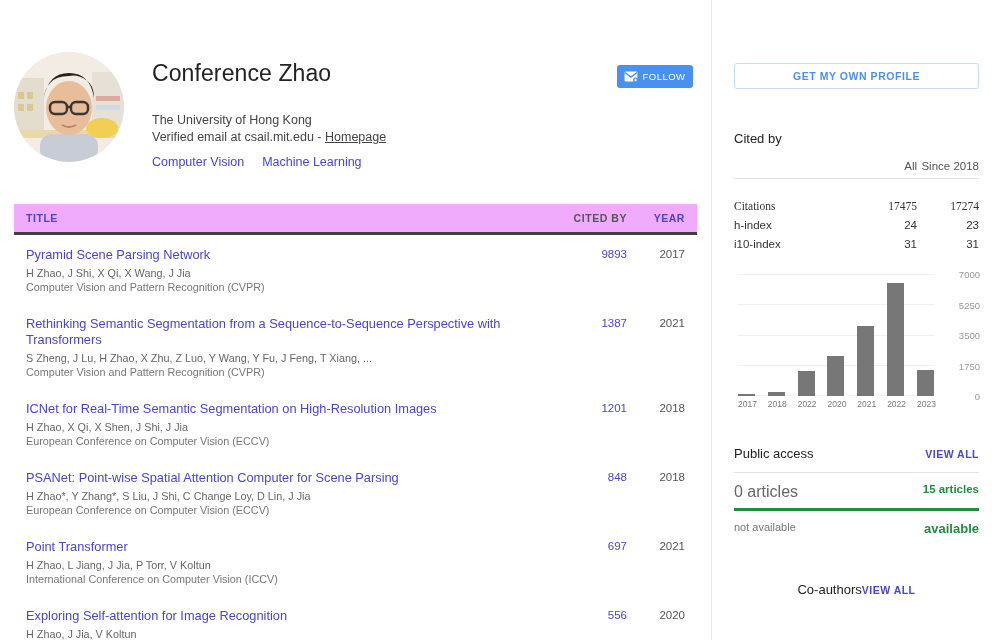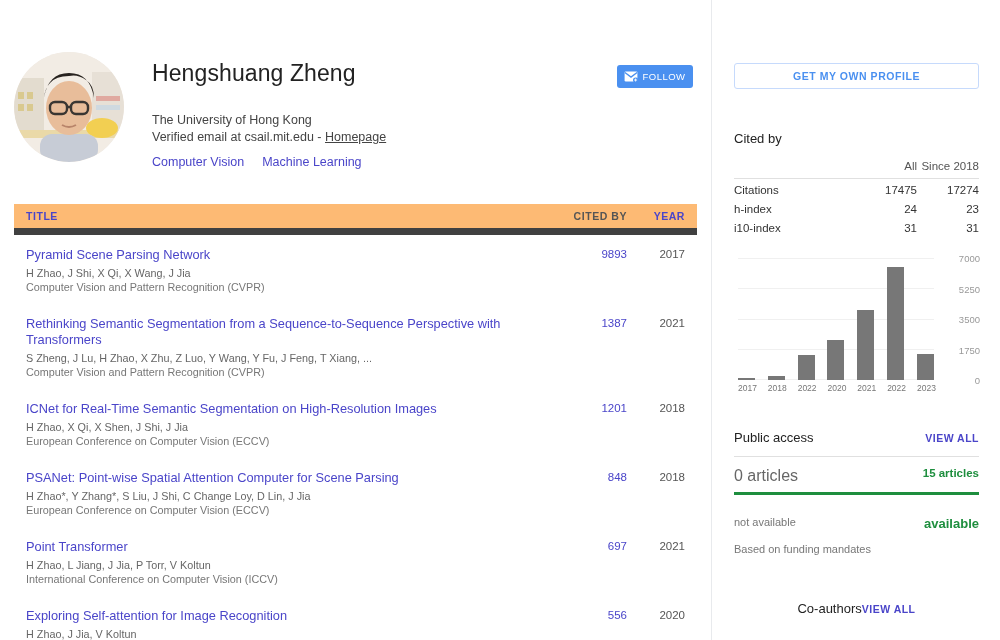--- a/index.html
+++ b/index.html
@@ -46,23 +46,23 @@
     gap: 4px; cursor: pointer; border: none;
   }
   .follow-btn .lbl {
     font-size: 9.5px; color: #ffffff; letter-spacing: .5px; font-weight: 500;
   }
   .follow-btn svg { display: block; }
 
   
   .table-wrap { margin-top: 33px; padding: 0 14px; }
   .thead {
-    background: #fdba74; height: 31px;
+    background: #f0abfc; height: 31px;
     display: flex; align-items: center;
-    border-bottom: 7px solid #404040;
+    border-bottom: 3px solid #404040;
     padding: 0 12px;
   }
   .th { font-size: 10.5px; letter-spacing: .55px; font-weight: 700; }
   .th-title { flex: 1; color: #4a45c9; }
   .th-cited { width: 92px; text-align: right; color: #555; }
   .th-year  { width: 58px; text-align: right; color: #4a45c9; }
 
   .row { display: flex; padding: 12px 12px 10px 12px; align-items: flex-start; }
   .row .c-title { flex: 1; padding-right: 16px; }
   .art-title {
@@ -91,21 +91,21 @@
 
   .sect-title { font-size: 13px; color: #222; font-weight: 400; }
   .cited-by-hdr { margin-top: 42px; }
 
   .metrics { width: 245px; margin-top: 14px; border-collapse: collapse; }
   .metrics th, .metrics td { font-size: 11.5px; font-weight: 400; padding: 0; }
   .metrics thead th { padding-bottom: 6px; color: #555; }
   .metrics thead th.m-lab { text-align: left; }
   .metrics thead th.m-num { text-align: right; width: 62px; }
   .metrics tbody tr td { padding-top: 4px; color: #333; line-height: 15px; }
-  .metrics tbody tr:first-child td { padding-top: 4px; }
+  .metrics tbody tr:first-child td { padding-top: 20px; font-family: Liberation Serif, serif; }
   .metrics td.m-lab { text-align: left; }
   .metrics td.m-num { text-align: right; }
   .metrics thead { border-bottom: 1px solid #e0e0e0; }
   .metrics thead th { border-bottom: 1px solid #e0e0e0; }
 
   
   .chart { position: relative; width: 245px; height: 150px; margin-top: 16px; }
   .chart .plot { position: absolute; left: 4px; top: 6px; width: 196px; height: 122px; }
   .gridline { position: absolute; left: 0; width: 196px; height: 1px; background: #f0f0f0; }
   .bars { position: absolute; left: 0; bottom: 0; width: 196px; height: 122px;
@@ -123,21 +123,21 @@
             justify-content: space-between; width: 245px; }
   .view-all { font-size: 10.5px; color: #4a45c9; letter-spacing: .5px;
               font-weight: 600; text-decoration: none; cursor: pointer; }
   .pa-rule { width: 245px; height: 1px; background: #e0e0e0; margin-top: 11px; }
   .pa-row { width: 245px; display: flex; justify-content: space-between;
             margin-top: 10px; }
   .pa-left  { font-size: 16px; color: #666; }
   .pa-right { font-size: 11.5px; color: #1e8e3e; font-weight: 700; }
   .pa-bar { width: 245px; height: 3px; background: #1e8e3e; margin-top: 7px; }
   .pa-row2 { width: 245px; display: flex; justify-content: space-between;
-             margin-top: 21px; }
+             margin-top: 10px; }
   .pa-row2 .l { font-size: 11px; color: #777; }
   .pa-row2 .r { font-size: 13px; color: #1e8e3e; font-weight: 600; }
   .pa-note { font-size: 11px; color: #777; margin-top: 12px; }
 
   
   .ca-hdr { margin-top: 46px; display: flex; align-items: baseline;
             justify-content: center; width: 245px; }
 </style>
 </head>
 <body>
@@ -171,21 +171,21 @@
             <path d="M30 46 Q34 21 55 21 Q76 21 80 46 Q80 33 72 28 Q64 22 55 24 Q42 24 36 31 Q31 36 30 46Z" fill="#27221e"></path>
             <rect x="36" y="50" width="17" height="12" rx="5" fill="none" stroke="#3a3632" stroke-width="2.4"></rect>
             <rect x="57" y="50" width="17" height="12" rx="5" fill="none" stroke="#3a3632" stroke-width="2.4"></rect>
             <line x1="53" y1="55" x2="57" y2="55" stroke="#3a3632" stroke-width="2.4"></line>
             <path d="M48 73 Q55 77 62 73" stroke="#b8846a" stroke-width="2" fill="none"></path>
           </g>
         </svg>
       </div>
 
       <div class="pinfo">
-        <div class="pname">Hengshuang Zheng</div>
+        <div class="pname">Conference Zhao</div>
         <div class="paffil">The University of Hong Kong</div>
         <div class="pemail"><span>Verified email at csail.mit.edu - </span><a href="#">Homepage</a></div>
         <div class="interests">
           <a href="#">Computer Vision</a><a href="#">Machine Learning</a>
         </div>
       </div>
     </div>
 
     <button class="follow-btn">
       <svg width="14" height="11" viewBox="0 0 14 11">
@@ -345,21 +345,20 @@
       <div class="pa-rule"></div>
       <div class="pa-row">
         <span class="pa-left">0 articles</span>
         <span class="pa-right">15 articles</span>
       </div>
       <div class="pa-bar"></div>
       <div class="pa-row2">
         <span class="l">not available</span>
         <span class="r">available</span>
       </div>
-      <div class="pa-note">Based on funding mandates</div>
 
       <div class="ca-hdr">
         <div class="sect-title">Co-authors</div>
         <a class="view-all" href="#">VIEW ALL</a>
       </div>
 
     </div>
   </div>
 </div>
 

